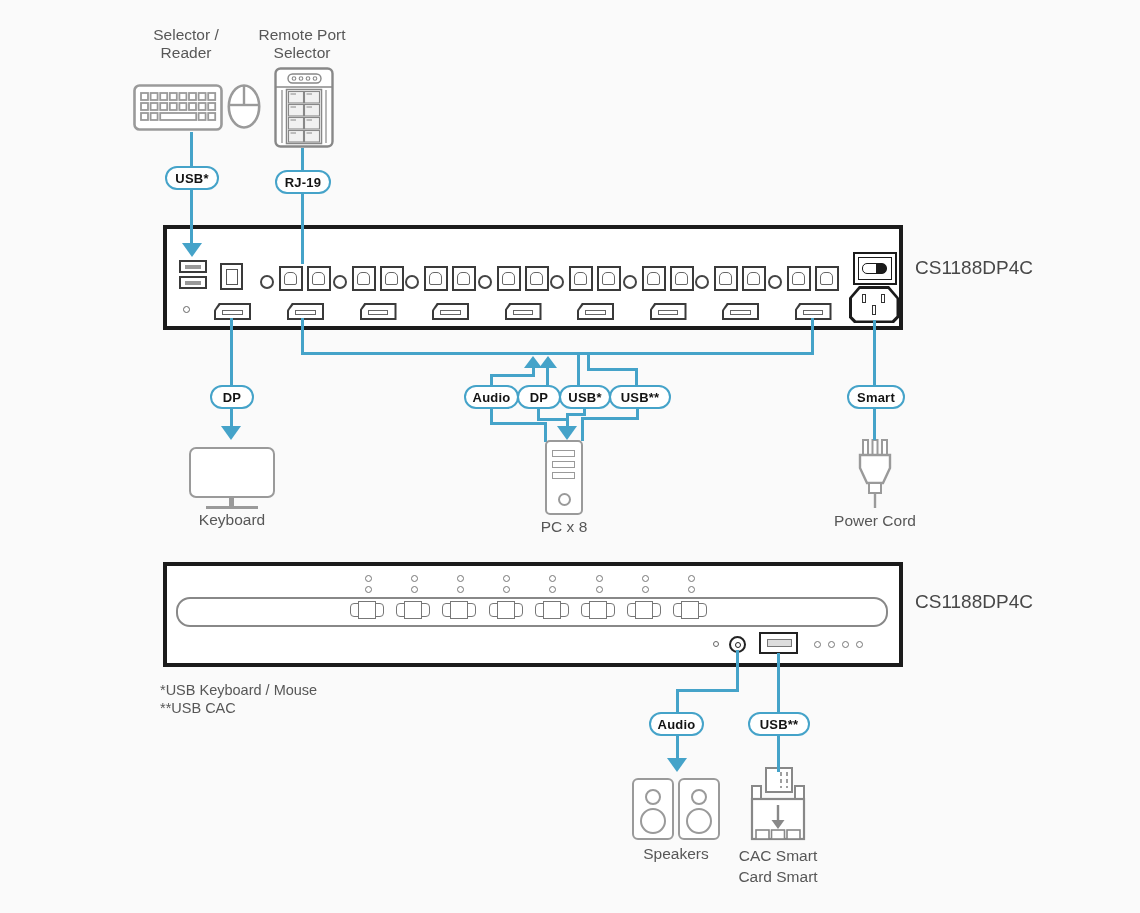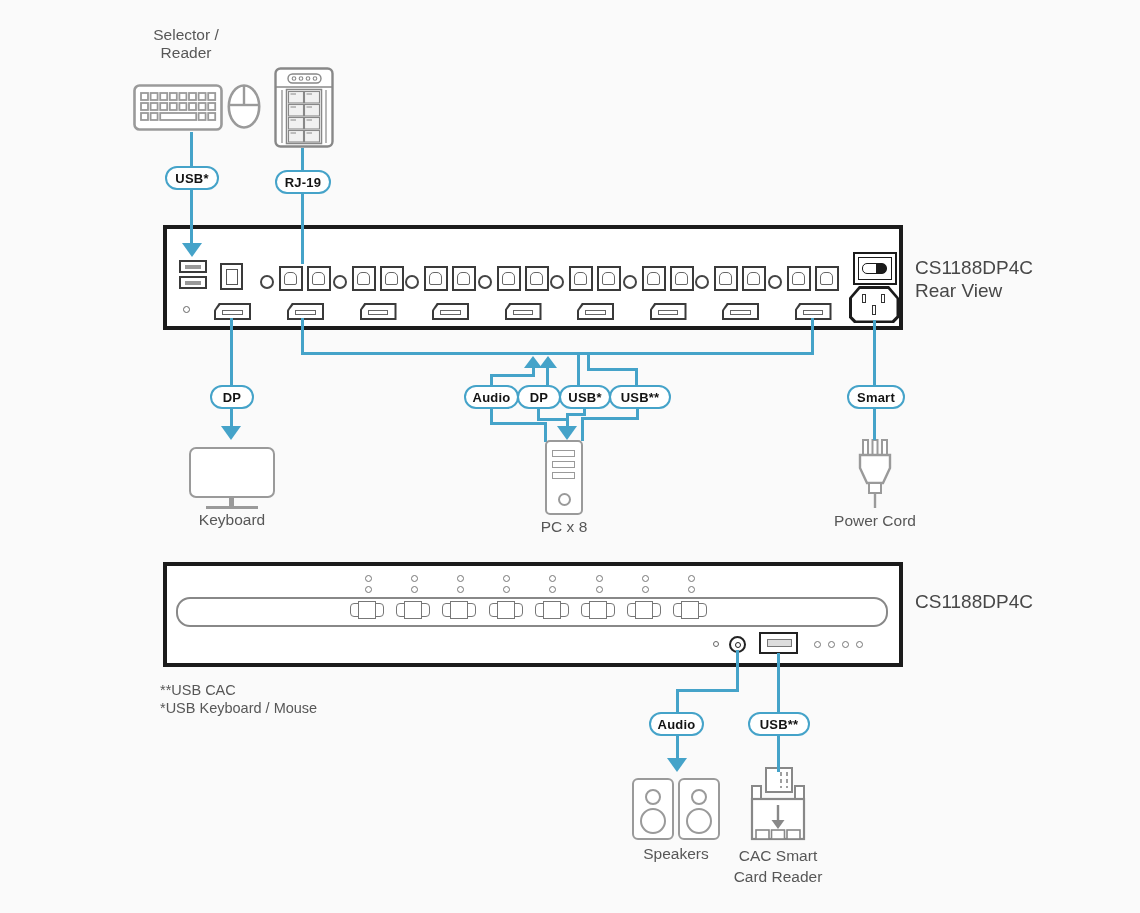--- a/index.html
+++ b/index.html
@@ -84,20 +84,24 @@
   .icon-svg{position:absolute;z-index:2}
 </style>
 </head>
 <body>
 
 <div class="stage">
 
   <div class="lbl" style="left:126px;top:26px;width:120px">
     <div>Selector /</div>
     <div>Reader</div>
+  </div>
+  <div class="lbl" style="left:242px;top:26px;width:120px">
+    <div>Remote Port</div>
+    <div>Selector</div>
   </div>
 
   <svg class="icon-svg" style="left:133px;top:84px" width="90" height="47" viewBox="0 0 90 47">
     <rect x="1.5" y="1.5" width="87" height="44" rx="5" fill="#fff" stroke="#9a9a9a" stroke-width="2.6"></rect>
     <g fill="none" stroke="#9a9a9a" stroke-width="1.8">
       <rect x="8" y="9" width="7" height="7"></rect>
         <rect x="17.6" y="9" width="7" height="7"></rect>
         <rect x="27.2" y="9" width="7" height="7"></rect>
         <rect x="36.8" y="9" width="7" height="7"></rect>
         <rect x="46.4" y="9" width="7" height="7"></rect>
@@ -299,21 +303,20 @@
   </div>
   <div class="pwr-inlet">
     <div class="pwr-inlet-in"></div>
     <div class="prong" style="left:13px;top:8px;width:4px;height:9px"></div>
     <div class="prong" style="left:32px;top:8px;width:4px;height:9px"></div>
     <div class="prong" style="left:22.5px;top:19px;width:4px;height:10px"></div>
   </div>
 
   <div class="title" style="left:915px;top:256px;width:210px">
     <div>CS1188DP4C</div>
-    <div>Rear View</div>
   </div>
 
   <div class="line" style="left:230px;top:318px;width:3px;height:67px"></div>
   <div class="line" style="left:230px;top:408px;width:3px;height:19px"></div>
   <div class="arr-down" style="left:221px;top:426px"></div>
 
   <div class="line" style="left:301px;top:318px;width:3px;height:37px"></div>
   <div class="line" style="left:301px;top:352px;width:513px;height:3px"></div>
   <div class="line" style="left:811px;top:318px;width:3px;height:37px"></div>
 
@@ -450,22 +453,22 @@
   <div class="led" style="left:814px;top:641px;z-index:2"></div>
   <div class="led" style="left:828px;top:641px;z-index:2"></div>
   <div class="led" style="left:842px;top:641px;z-index:2"></div>
   <div class="led" style="left:856px;top:641px;z-index:2"></div>
 
   <div class="title" style="left:915px;top:590px;width:210px">
     <div>CS1188DP4C</div>
   </div>
 
   <div class="fnote" style="left:160px;top:681px;width:260px">
+    <div>*USB Keyboard / Mouse</div>
     <div>**USB CAC</div>
-    <div>*USB Keyboard / Mouse</div>
   </div>
 
   <div class="line" style="left:736px;top:650px;width:3px;height:42px"></div>
   <div class="line" style="left:676px;top:689px;width:63px;height:3px"></div>
   <div class="line" style="left:676px;top:689px;width:3px;height:25px"></div>
   <div class="line" style="left:676px;top:736px;width:3px;height:24px"></div>
   <div class="arr-down" style="left:667px;top:758px"></div>
   <div class="line" style="left:777px;top:653px;width:3px;height:61px"></div>
   <div class="line" style="left:777px;top:736px;width:3px;height:36px"></div>
 
@@ -498,16 +501,16 @@
     <line x1="28" y1="39" x2="28" y2="56" stroke="#888" stroke-width="2.4"></line>
     <polygon points="21.5,54 34.5,54 28,63" fill="#888"></polygon>
     <g fill="#fff" stroke="#888" stroke-width="1.6">
       <rect x="6" y="64" width="13" height="9"></rect>
         <rect x="21.5" y="64" width="13" height="9"></rect>
         <rect x="37" y="64" width="13" height="9"></rect>
     </g>
   </svg>
   <div class="lbl" style="left:728px;top:845px;width:100px;line-height:21px">
     <div>CAC Smart</div>
-    <div>Card Reader</div>
+    <div>Card Smart</div>
   </div>
 
 </div>
 
 </body></html>

